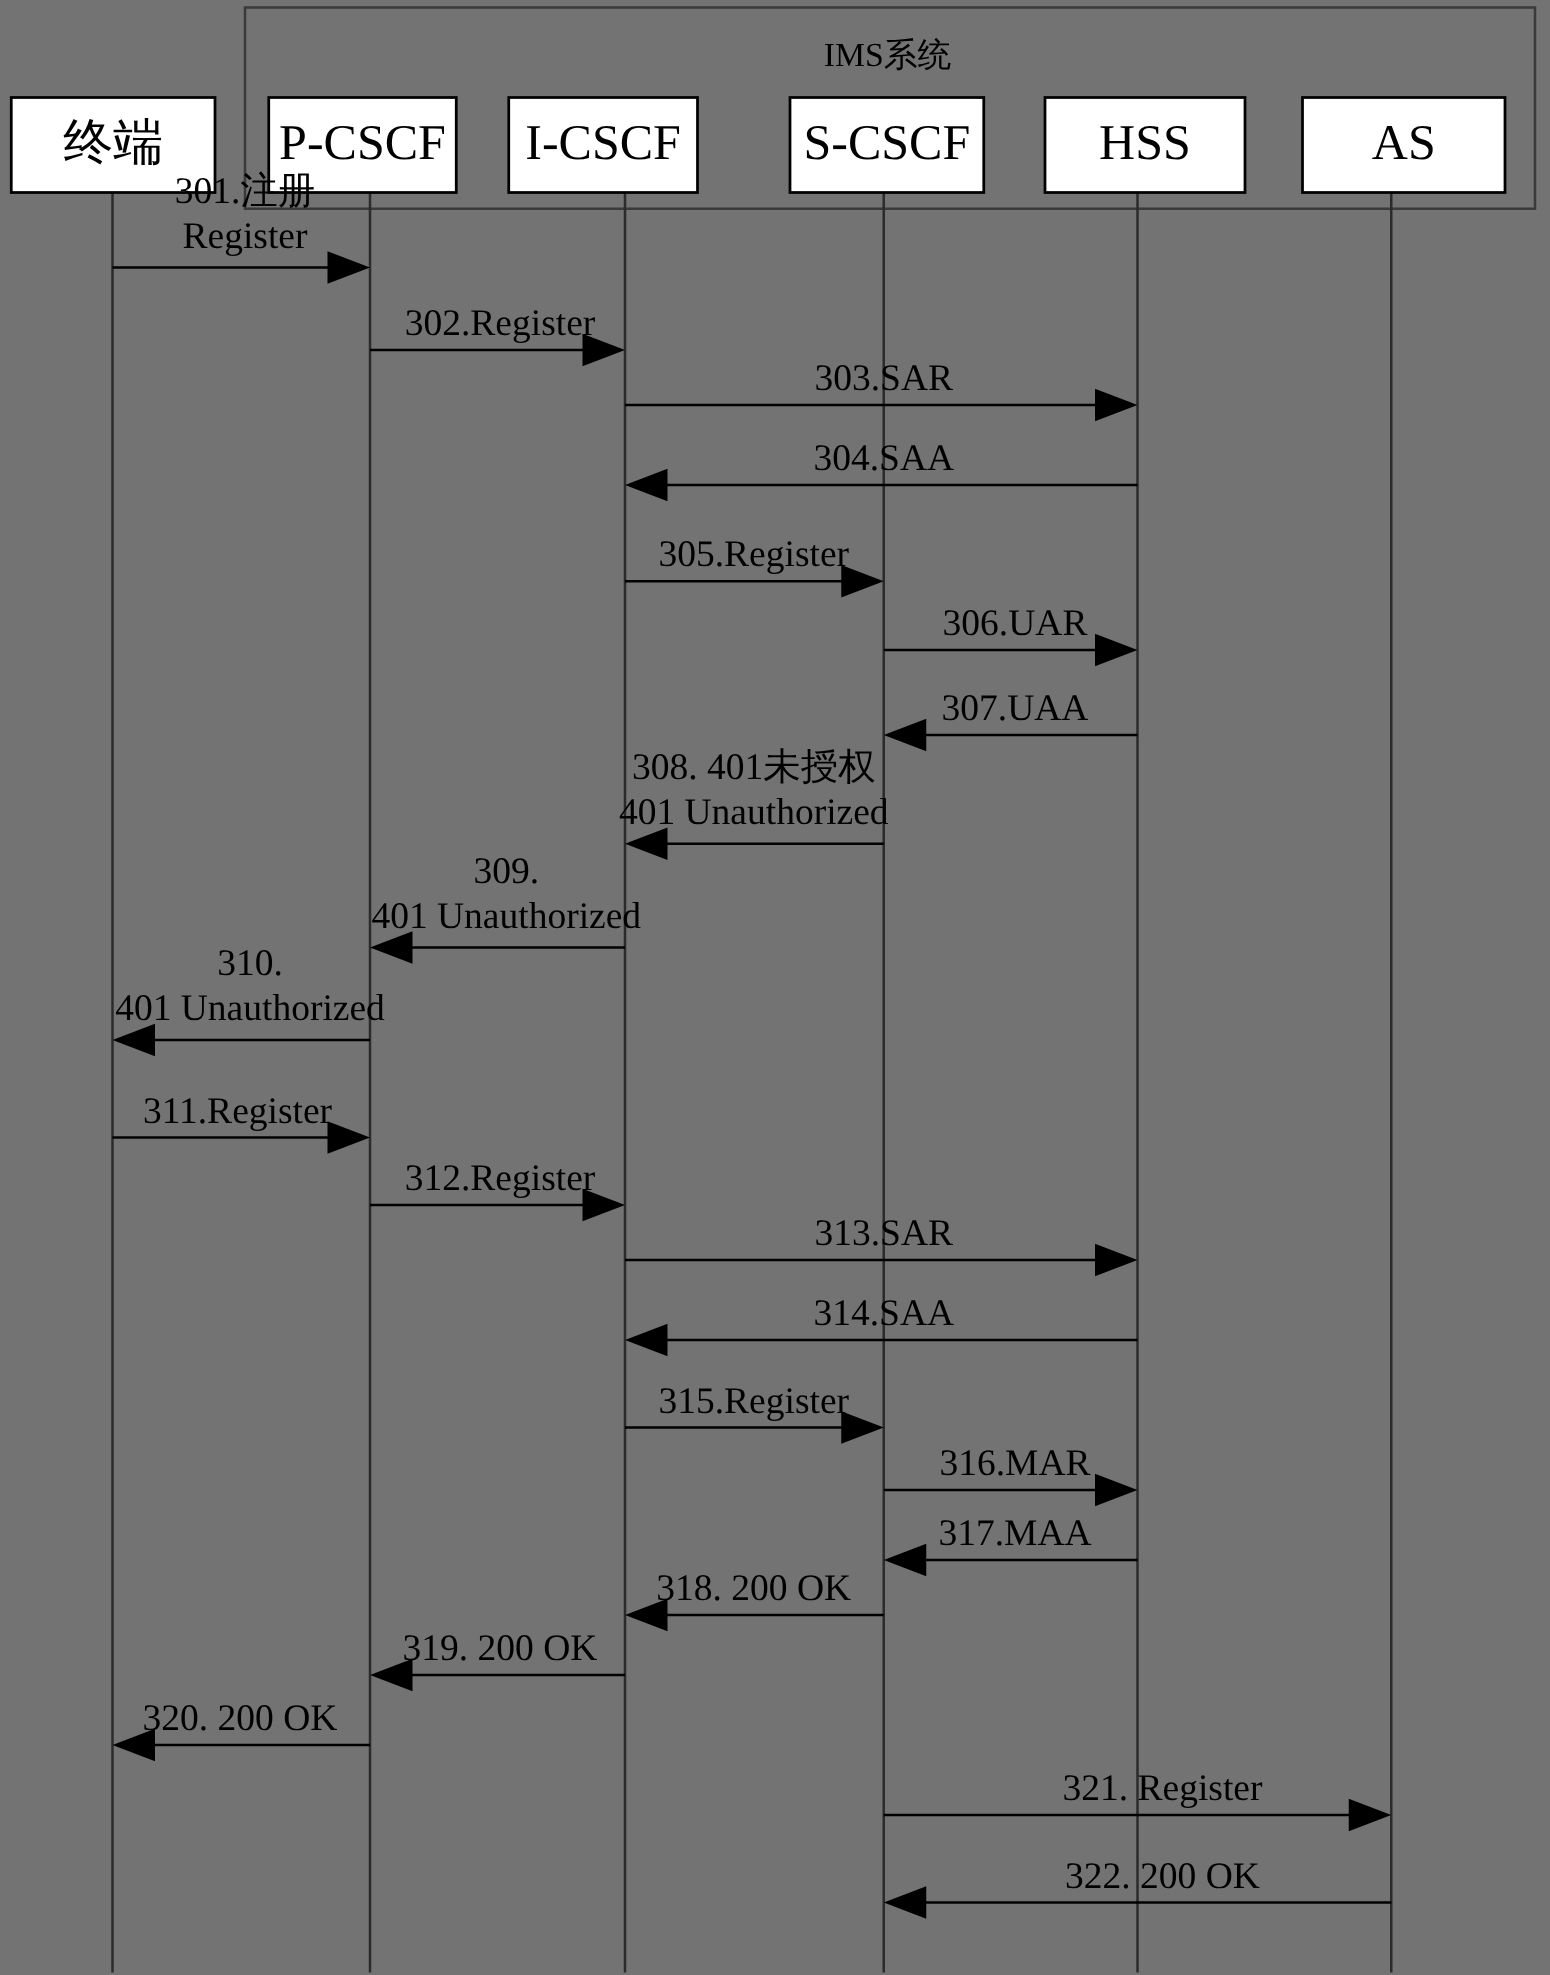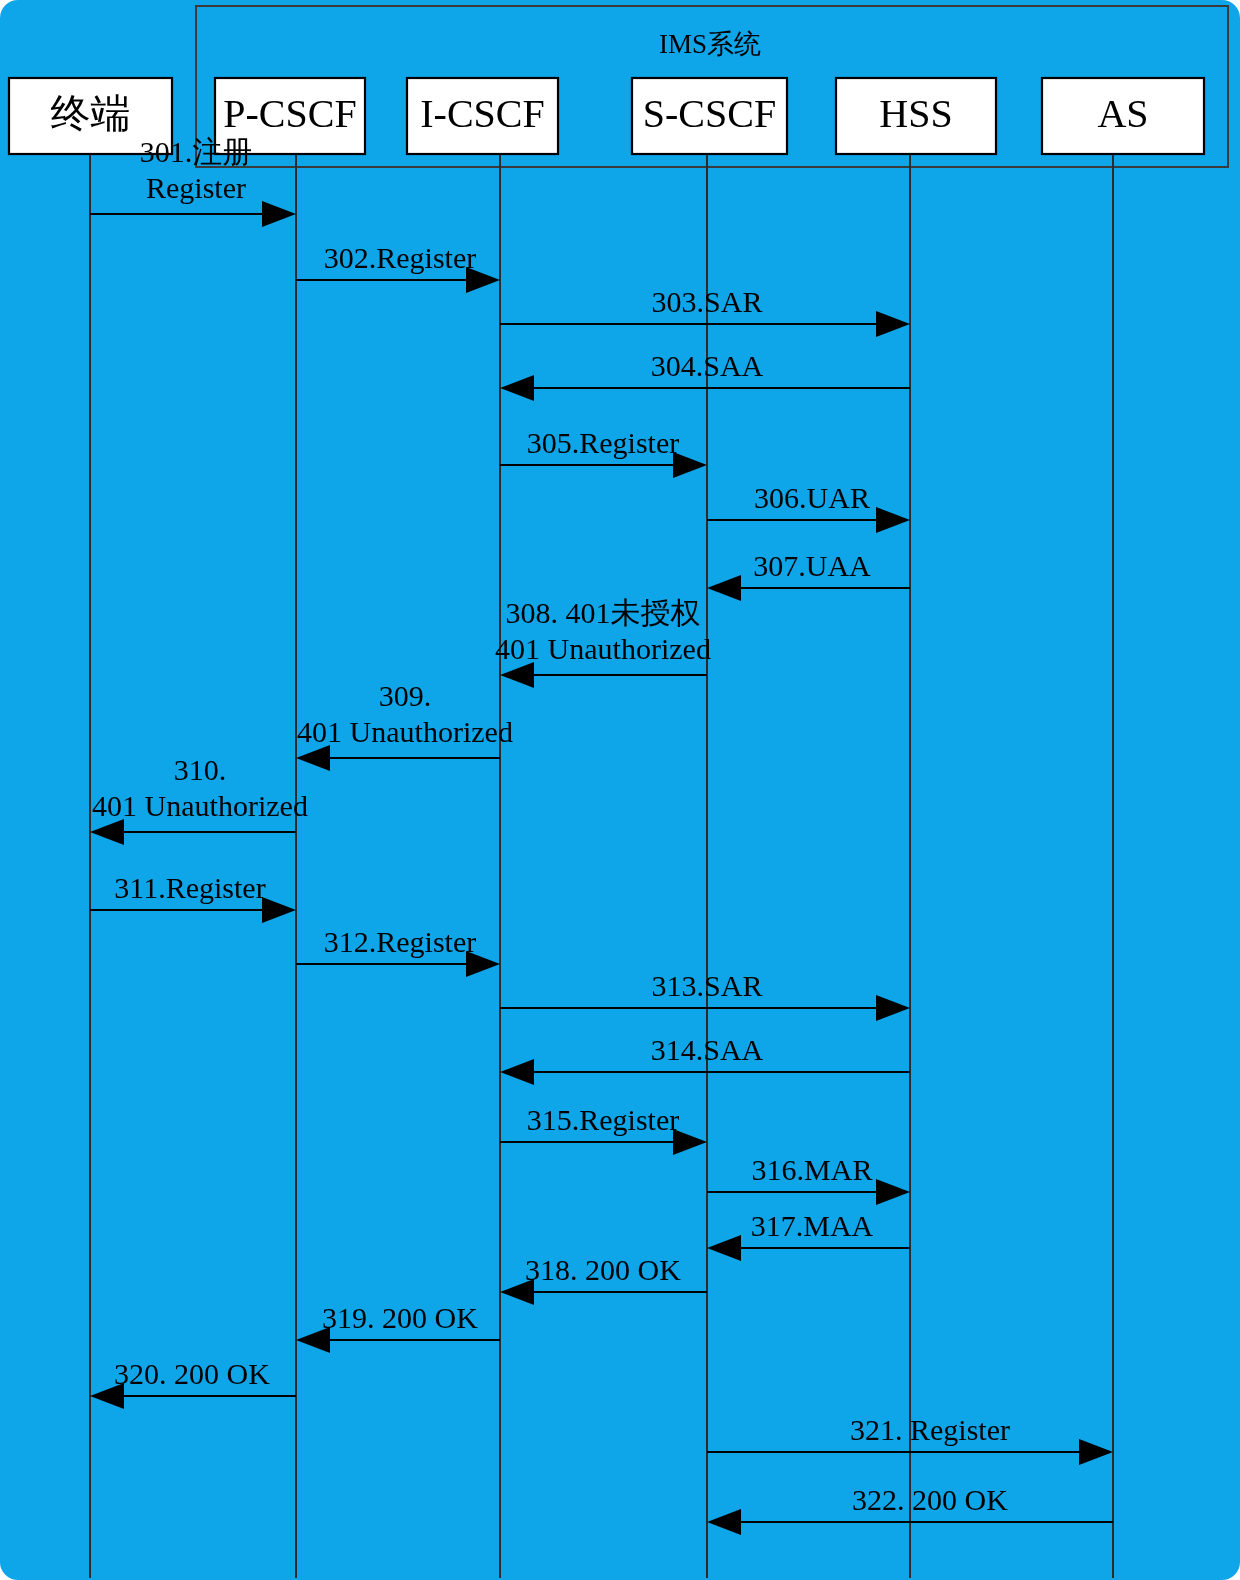--- a/index.html
+++ b/index.html
@@ -8,23 +8,22 @@
     background: #ffffff;
   }
   body {
     font-family: "Liberation Serif", "DejaVu Serif", serif;
     color: #000000;
   }
   #canvas {
     position: relative;
     width: 1240px;
     height: 1580px;
-    background: #0ea5e9;
+    background: #737373;
     overflow: hidden;
-    border-radius: 18px;
   }
   svg#diagram {
     position: absolute;
     left: 0;
     top: 0;
     width: 1240px;
     height: 1580px;
   }
   .sys-box {
     fill: none;

